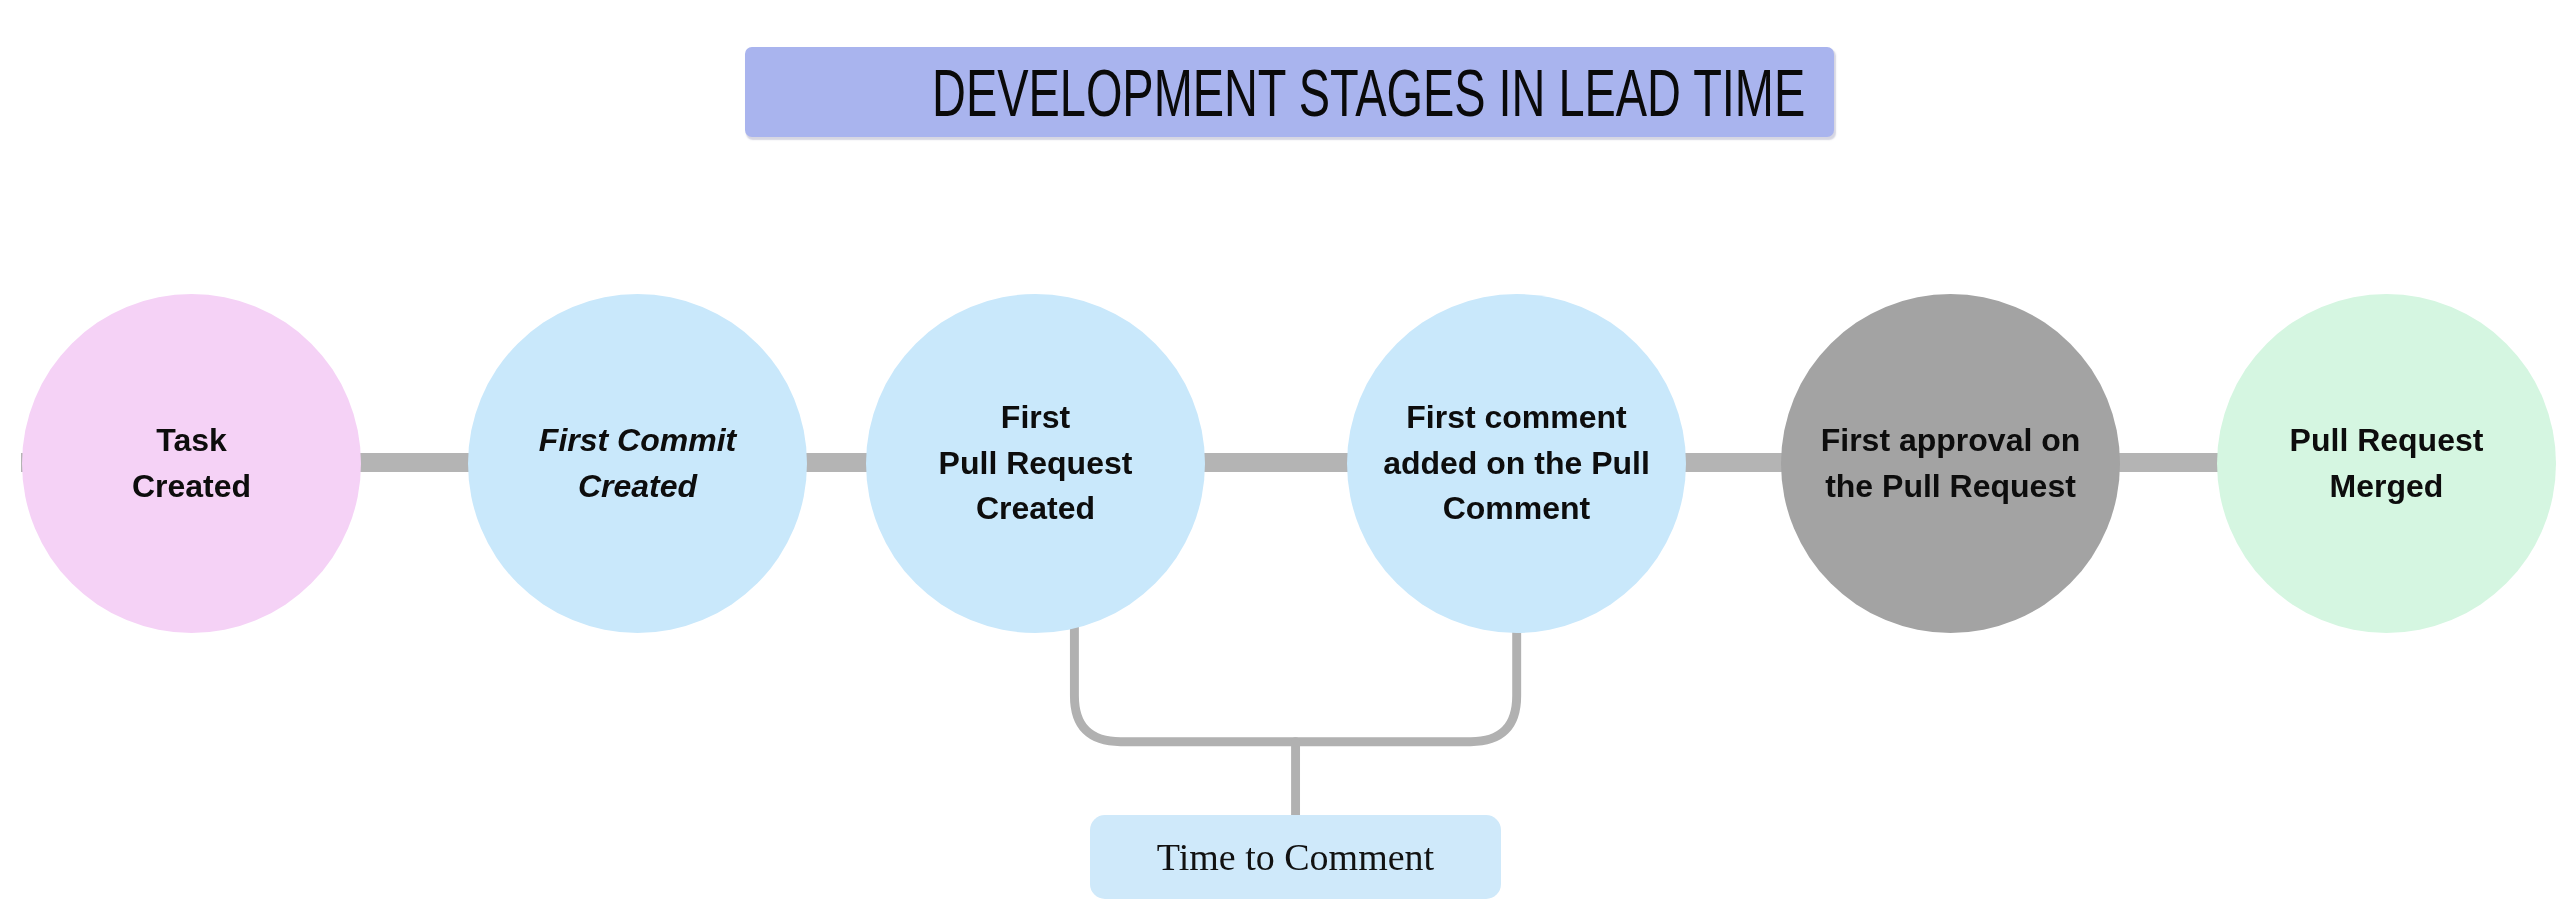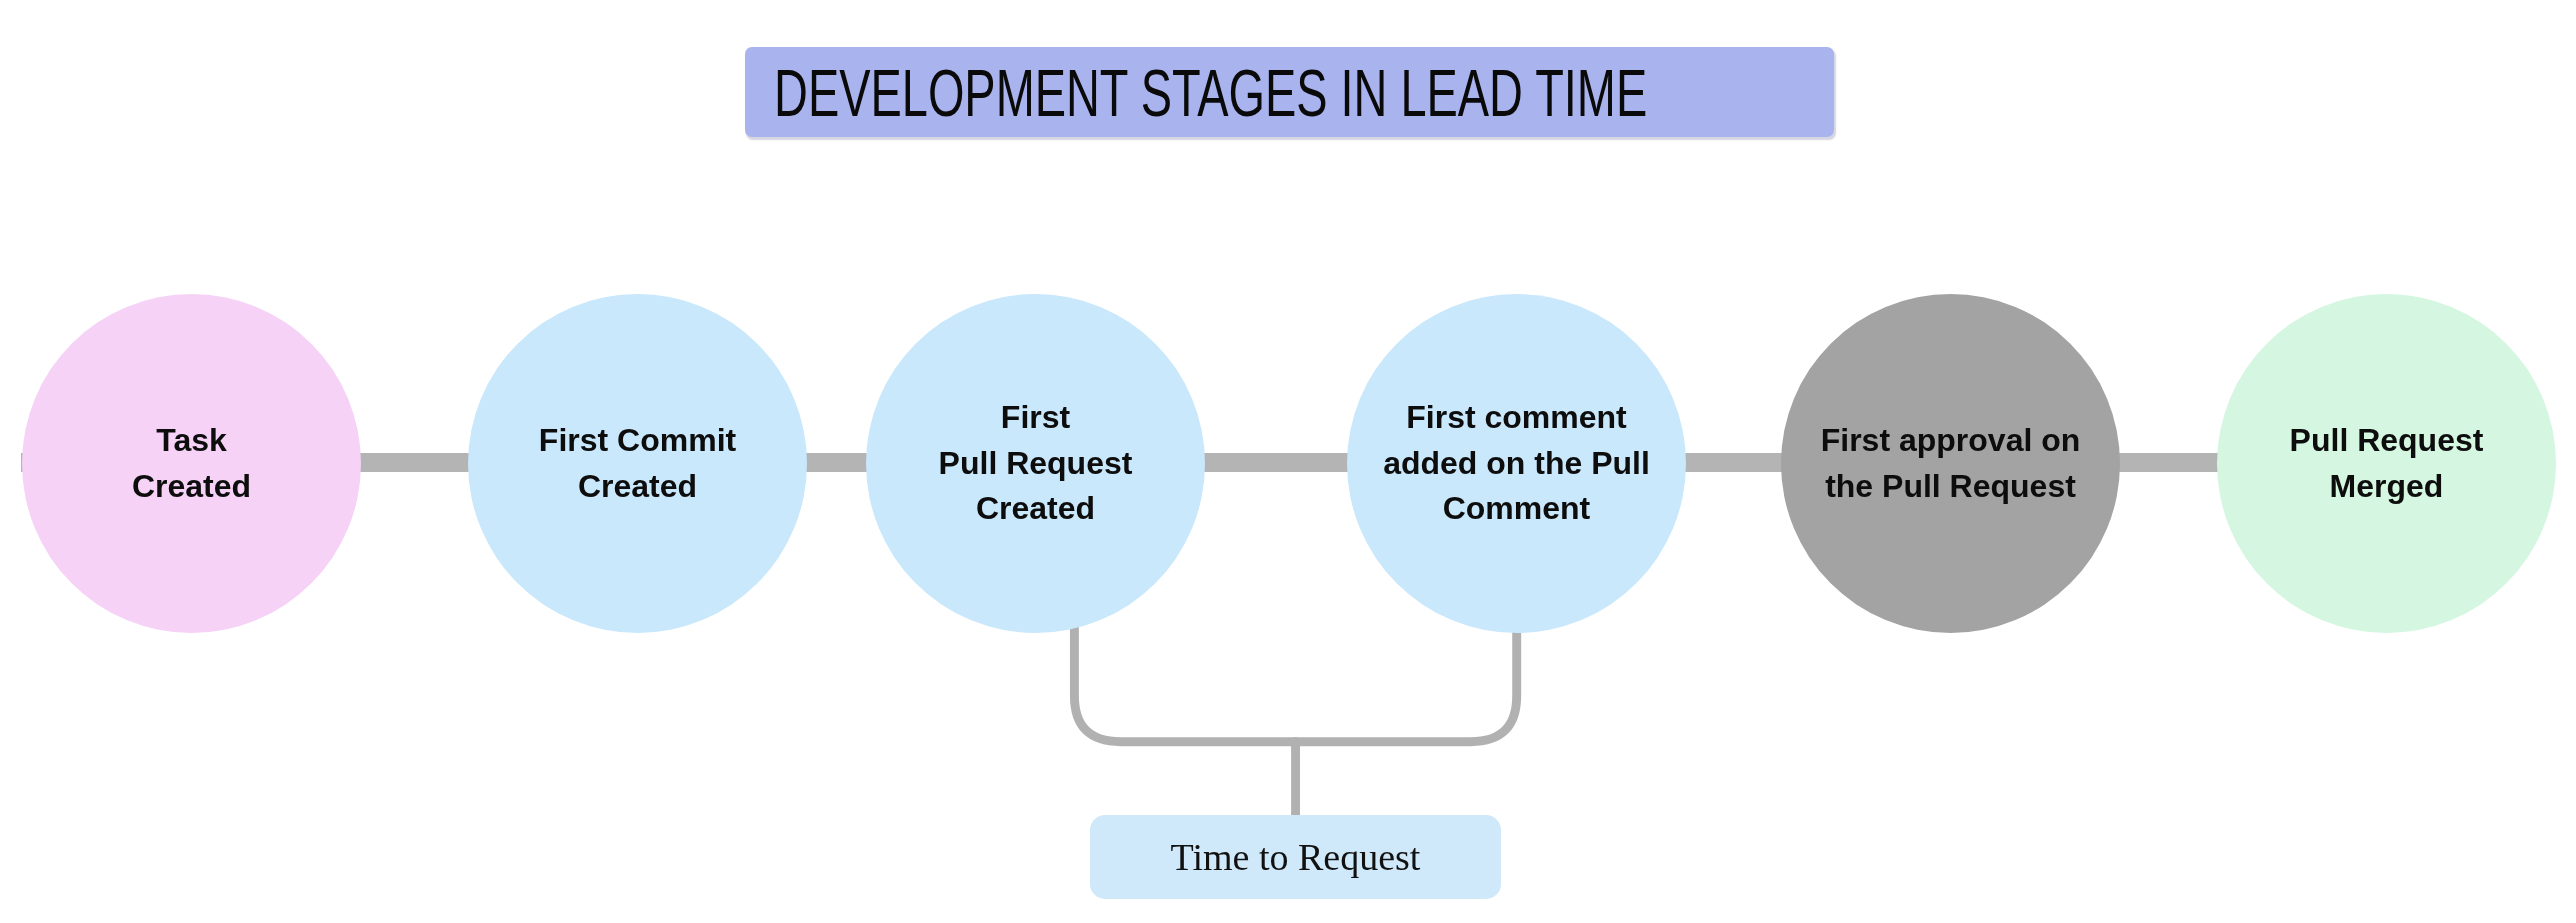--- a/index.html
+++ b/index.html
@@ -22,21 +22,21 @@
   .title-banner {
     position: absolute;
     left: 745px;
     top: 47px;
     width: 1089px;
     height: 90px;
     background: #a9b4ee;
     border-radius: 6.9px;
     display: flex;
     align-items: center;
-    justify-content: flex-end;
+    justify-content: flex-start;
     box-shadow: 1.4px 2.1px 1.4px rgba(90,90,140,0.25);
   }
   .title-text {
     font-size: 67px;
     font-weight: 500;
     color: #0a0a0a;
     white-space: nowrap;
     transform: scaleX(0.70);
     transform-origin: center;
     letter-spacing: 0px;
@@ -128,21 +128,21 @@
 
   <svg class="bracket" viewBox="0 0 3750 1344" xmlns="http://www.w3.org/2000/svg" aria-hidden="true">
     <path d="M 1564 903 L 1564 1013 Q 1564 1080 1631 1080 L 2141 1080 Q 2208 1080 2208 1013 L 2208 903" fill="none" stroke="#b1b1b1" stroke-width="13" stroke-linecap="round"></path>
     <path d="M 1886 1080 L 1886 1192" fill="none" stroke="#b1b1b1" stroke-width="13" stroke-linecap="round"></path>
   </svg>
 
   <div class="node node-0" style="background: rgb(245, 210, 246);">
     <span class="node-label">Task
 Created</span>
   </div>
-  <div class="node node-1" style="background: rgb(201, 232, 251);">
+  <div class="node node-1" style="background: rgb(201, 232, 251); font-style: italic;">
     <span class="node-label">First Commit
 Created</span>
   </div>
   <div class="node node-2" style="background: rgb(201, 232, 251);">
     <span class="node-label">First
 Pull Request
 Created</span>
   </div>
   <div class="node node-3" style="background: rgb(201, 232, 251);">
     <span class="node-label">First comment
@@ -152,17 +152,17 @@
   <div class="node node-4" style="background: #a3a3a3;">
     <span class="node-label">First approval on
 the Pull Request</span>
   </div>
   <div class="node node-5" style="background: rgb(213, 246, 225);">
     <span class="node-label">Pull Request
 Merged</span>
   </div>
 
   <div class="callout" style="background: rgb(207, 233, 250);">
-    <span class="callout-label">Time to Request</span>
+    <span class="callout-label">Time to Comment</span>
   </div>
 
 </div>
 
 
 </body></html>

